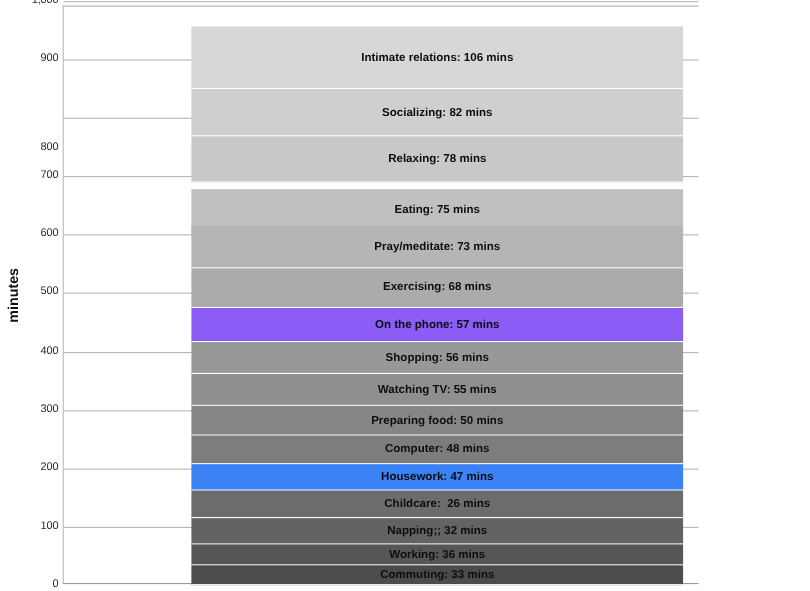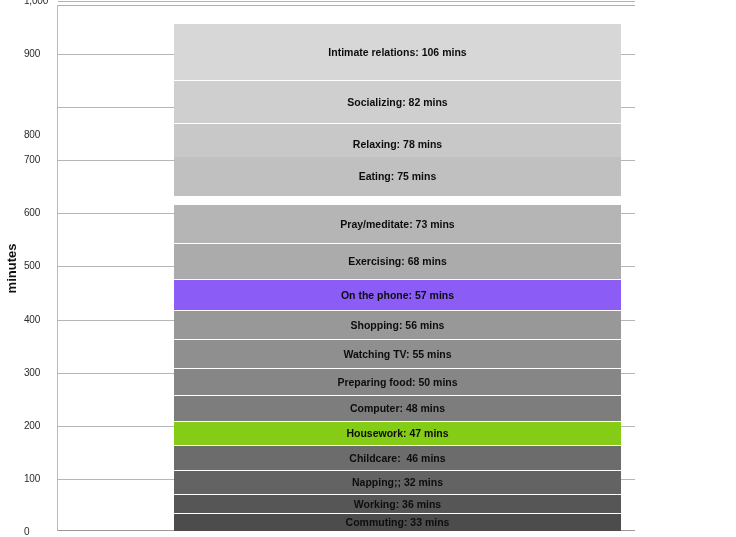--- a/index.html
+++ b/index.html
@@ -44,20 +44,21 @@
     position: absolute;
     left: 24px;
     top: 0px;
     width: 29px;
     height: 537px;
   }
   .y-tick {
     position: absolute;
     right: 0px;
     width: 100%;
+    text-align: right;
     font-size: 10px;
     color: #2b2b2b;
     transform: translateY(-50%);
     white-space: nowrap;
     letter-spacing: -0.2px;
   }
 
   
   #plot-area {
     position: absolute;
@@ -146,21 +147,21 @@
     <div id="stacked-bar">
         <div class="bar-segment" style="top: 18.2578px; height: 56.2978px; background: rgb(215, 215, 215);">
           <span class="bar-segment-label">Intimate relations: 106 mins</span>
         </div>
         <div class="bar-segment" style="top: 74.5556px; height: 43.5511px; background: rgb(207, 207, 207);">
           <span class="bar-segment-label">Socializing: 82 mins</span>
         </div>
         <div class="bar-segment" style="top: 118.107px; height: 41.4267px; background: rgb(200, 200, 200);">
           <span class="bar-segment-label">Relaxing: 78 mins</span>
         </div>
-        <div class="bar-segment" style="top: 151px; height: 39.8333px; background: rgb(192, 192, 192);">
+        <div class="bar-segment" style="top: 166px; height: 39.8333px; background: rgb(192, 192, 192);">
           <span class="bar-segment-label">Eating: 75 mins</span>
         </div>
         <div class="bar-segment" style="top: 199.367px; height: 38.7711px; background: rgb(181, 181, 181);">
           <span class="bar-segment-label">Pray/meditate: 73 mins</span>
         </div>
         <div class="bar-segment" style="top: 238.138px; height: 36.1156px; background: rgb(171, 171, 171); justify-content: center;">
           <span class="bar-segment-label">Exercising: 68 mins</span>
         </div>
         <div class="bar-segment" style="top: 274.253px; height: 30.2733px; background: #8b5cf6;">
           <span class="bar-segment-label">On the phone: 57 mins</span>
@@ -170,25 +171,25 @@
         </div>
         <div class="bar-segment" style="top: 334.269px; height: 29.2111px; background: rgb(143, 143, 143);">
           <span class="bar-segment-label">Watching TV: 55 mins</span>
         </div>
         <div class="bar-segment" style="top: 363.48px; height: 26.5556px; background: rgb(134, 134, 134);">
           <span class="bar-segment-label">Preparing food: 50 mins</span>
         </div>
         <div class="bar-segment" style="top: 390.036px; height: 25.4933px; background: rgb(125, 125, 125); align-items: center;">
           <span class="bar-segment-label">Computer: 48 mins</span>
         </div>
-        <div class="bar-segment" style="top: 415.529px; height: 24.9622px; background: #84cc16; align-items: center;">
+        <div class="bar-segment" style="top: 415.529px; height: 24.9622px; background: #3b82f6; align-items: center;">
           <span class="bar-segment-label">Housework: 47 mins</span>
         </div>
         <div class="bar-segment" style="top: 440.491px; height: 24.4311px; background: rgb(108, 108, 108);">
-          <span class="bar-segment-label">Childcare:  46 mins</span>
+          <span class="bar-segment-label">Childcare:  26 mins</span>
         </div>
         <div class="bar-segment" style="top: 464.922px; height: 24.4311px; background: rgb(99, 99, 99);">
           <span class="bar-segment-label">Napping;; 32 mins</span>
         </div>
         <div class="bar-segment" style="top: 489.353px; height: 19.12px; background: rgb(86, 86, 86);">
           <span class="bar-segment-label">Working: 36 mins</span>
         </div>
         <div class="bar-segment" style="top: 508.473px; height: 17.5267px; background: rgb(76, 76, 76);">
           <span class="bar-segment-label">Commuting: 33 mins</span>
         </div>

